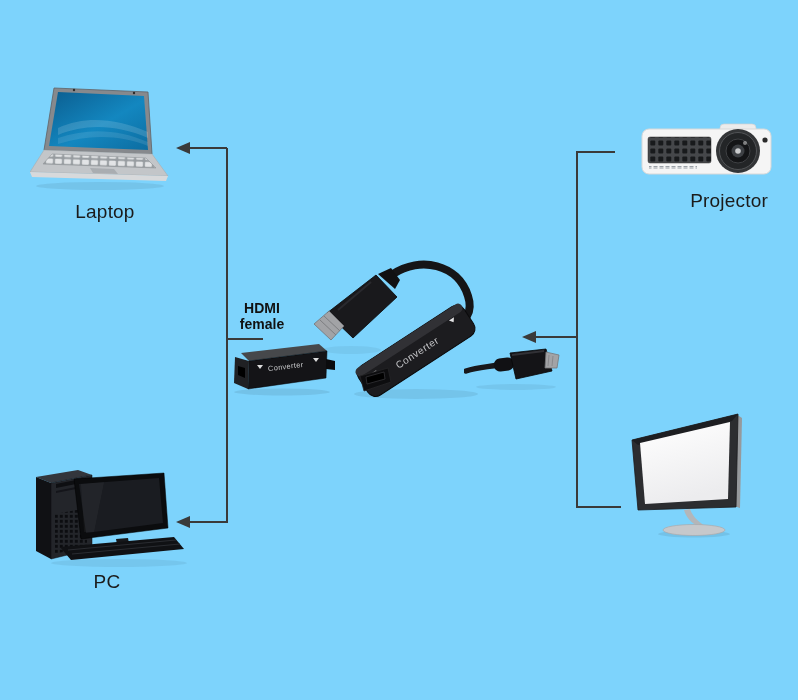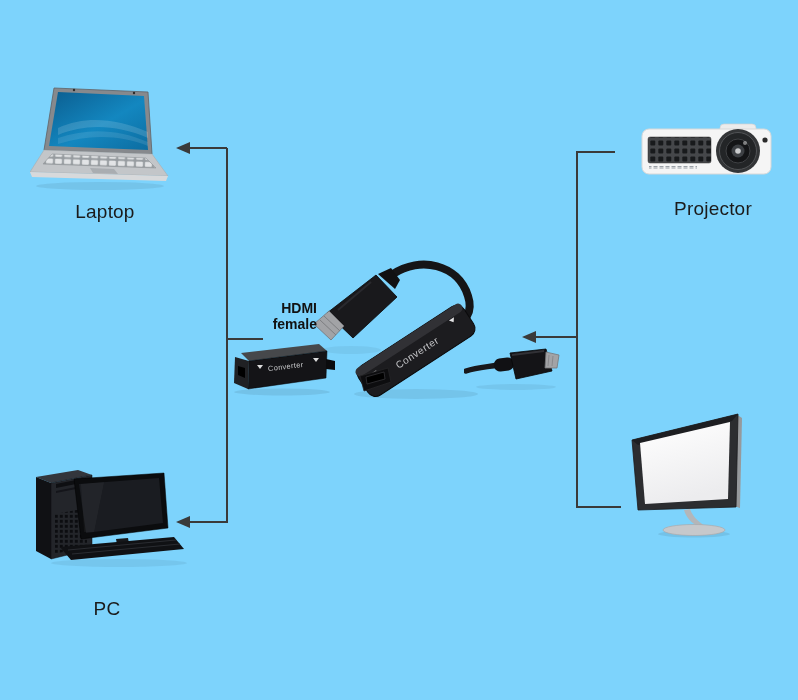--- a/index.html
+++ b/index.html
@@ -11,21 +11,21 @@
     position:relative;width:798px;height:700px;background:#7dd3fc;
     font-family:"Liberation Sans",sans-serif;overflow:hidden;
   }
   .device{position:absolute;margin:0;padding:0;}
   .device svg{display:block;}
   .device-label{
     position:absolute;width:110px;text-align:center;
     font-size:19px;color:var(--label-text);letter-spacing:.2px;
   }
   .port-label{
-    position:absolute;width:110px;text-align:right;
+    position:absolute;width:110px;text-align:center;
     font-size:14px;font-weight:700;line-height:16px;color:#111;
   }
   .port-label span{display:block;}
   .h,.v{position:absolute;background:var(--line);}
   .arrow-left{
     position:absolute;width:0;height:0;
     border-top:6px solid transparent;border-bottom:6px solid transparent;
     border-right:14px solid var(--line);
   }
 </style>
@@ -80,21 +80,21 @@
       <rect x="8" y="43" width="48" height="3" fill="url(#projdash)"></rect>
       <circle cx="97" cy="28" r="22" fill="#333537"></circle>
       <circle cx="97" cy="28" r="18.5" fill="#232527" stroke="#515356" stroke-width="1"></circle>
       <circle cx="97" cy="28" r="12" fill="#141517" stroke="#3f4144" stroke-width="1"></circle>
       <circle cx="97" cy="28" r="6.5" fill="#3d4044"></circle>
       <circle cx="97" cy="28" r="2.8" fill="#caccce"></circle>
       <circle cx="104" cy="20" r="2" fill="#ffffff" opacity="0.45"></circle>
       <circle cx="124" cy="17" r="2.6" fill="#2b2b2b"></circle>
     </svg>
   </figure>
-  <div class="device-label" style="left:658px;top:198px;">Projector</div>
+  <div class="device-label" style="left:658px;top:190px;text-align:right;">Projector</div>
 
   <figure class="device" style="left:24px;top:464px;">
     <svg width="164" height="104" viewBox="0 0 164 104">
       <defs>
         <pattern id="pcvent" width="5" height="5" patternUnits="userSpaceOnUse">
           <rect width="5" height="5" fill="#23252a"></rect>
           <rect x="0.8" y="0.8" width="3" height="3" fill="#0c0d10"></rect>
         </pattern>
       </defs>
       <ellipse cx="95" cy="99" rx="68" ry="4" fill="#000" opacity="0.06"></ellipse>
@@ -106,21 +106,21 @@
       <circle cx="58" cy="32" r="1.5" fill="#0a0a0c"></circle>
       <polygon points="31,50 63,44 63,82 31,90" fill="url(#pcvent)"></polygon>
       <polygon points="50,15 140,9 144,64 57,75" fill="#0b0c0e" stroke="#000" stroke-width="0.5"></polygon>
       <polygon points="55,20 135,14 139,59 62,69" fill="#1a1c21"></polygon>
       <polygon points="57,20 80,18 70,68 60,68" fill="#ffffff" opacity="0.04"></polygon>
       <polygon points="92,75 104,74 106,85 94,86" fill="#17181b"></polygon>
       <polygon points="36,83 150,73 160,85 47,96" fill="#101114"></polygon>
       <path d="M44,86 L152,76 M48,90 L156,80" stroke="#2a2c31" stroke-width="1" fill="none"></path>
     </svg>
   </figure>
-  <div class="device-label" style="left:52px;top:598px;">PC</div>
+  <div class="device-label" style="left:52px;top:571px;">PC</div>
 
   <figure class="device" style="left:628px;top:409px;">
     <svg width="126" height="132" viewBox="0 0 126 132">
       <defs>
         <linearGradient id="monscr" x1="0" y1="0" x2="0.3" y2="1">
           <stop offset="0" stop-color="#ffffff"></stop>
           <stop offset="1" stop-color="#ececee"></stop>
         </linearGradient>
       </defs>
       <ellipse cx="66" cy="125" rx="36" ry="3.5" fill="#000" opacity="0.08"></ellipse>

